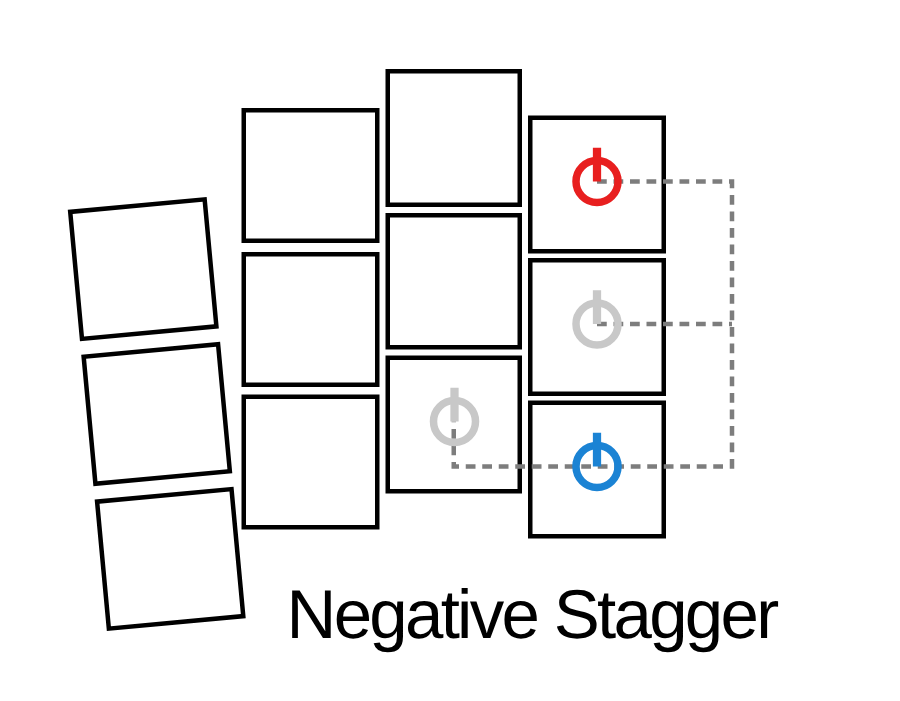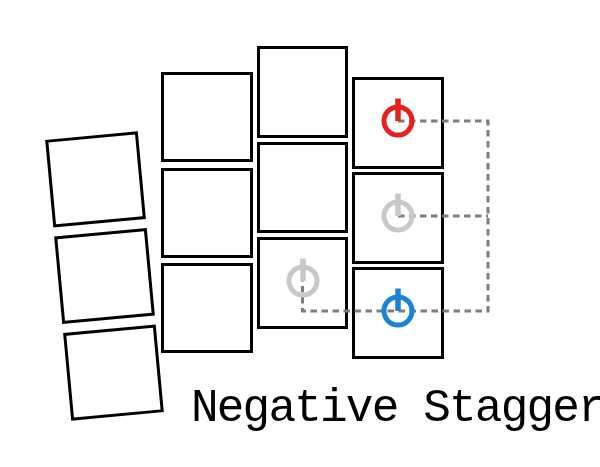--- a/index.html
+++ b/index.html
@@ -2,21 +2,21 @@
 <html style="--bg: #ffffff; --sq-border: #000000; --sq-fill: #ffffff; --title-color: #000000;"><head>
 <meta charset="utf-8">
 <style>
   html, body { margin: 0; padding: 0; background: #ffffff; }
   #canvas {
     position: relative;
     width: 600px;
     height: 467px;
     background: var(--bg, #ffffff);
     overflow: hidden;
-    font-family: Liberation Mono, monospace;
+    font-family: Liberation Sans, sans-serif;
   }
   .column { position: absolute; z-index: 1; }
   .square {
     position: absolute;
     left: 0;
     width: 100%;
     box-sizing: border-box;
     background: var(--sq-fill, #ffffff);
     border: 3px solid var(--sq-border, #000000);
   }

